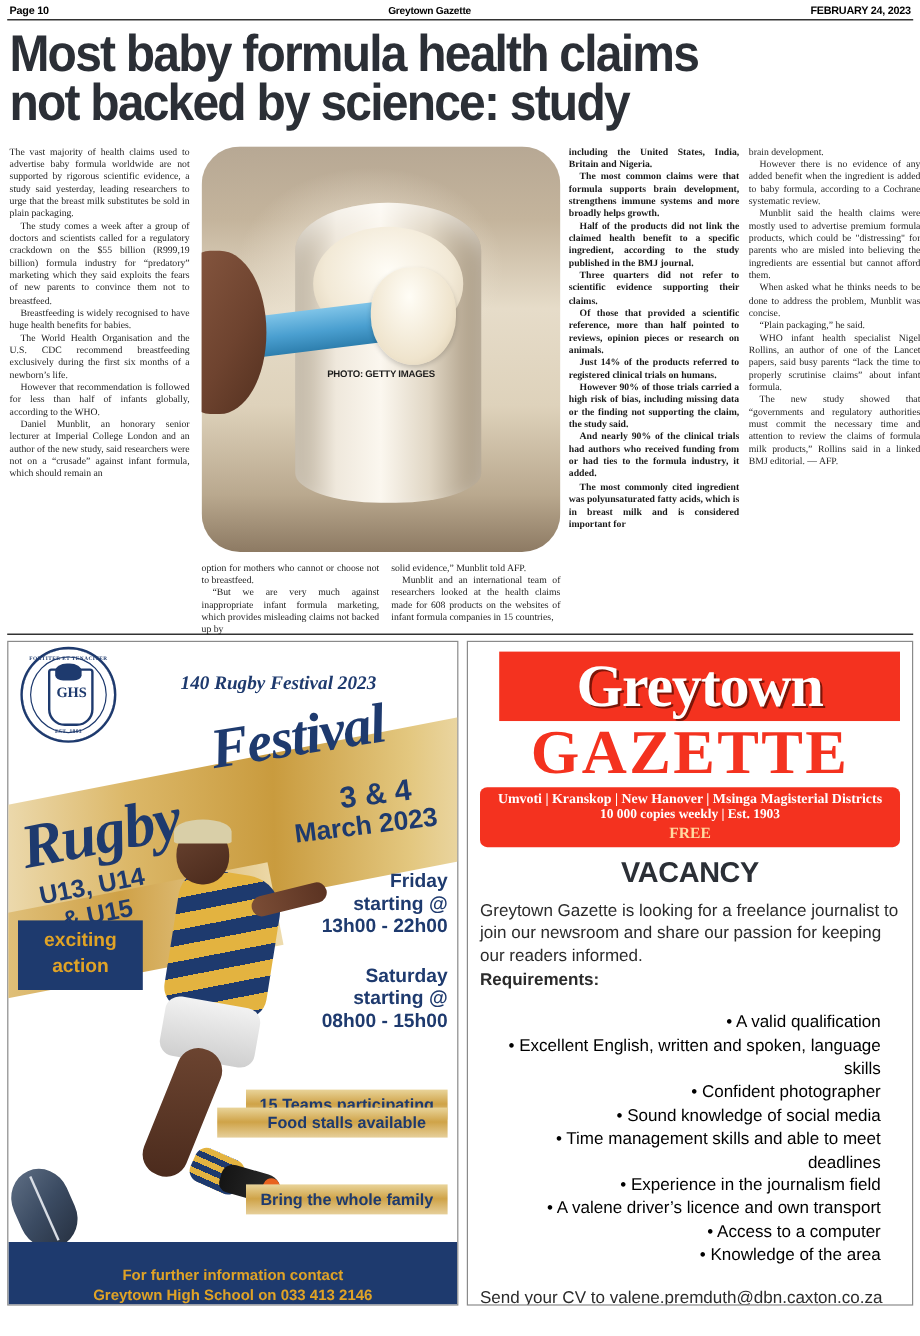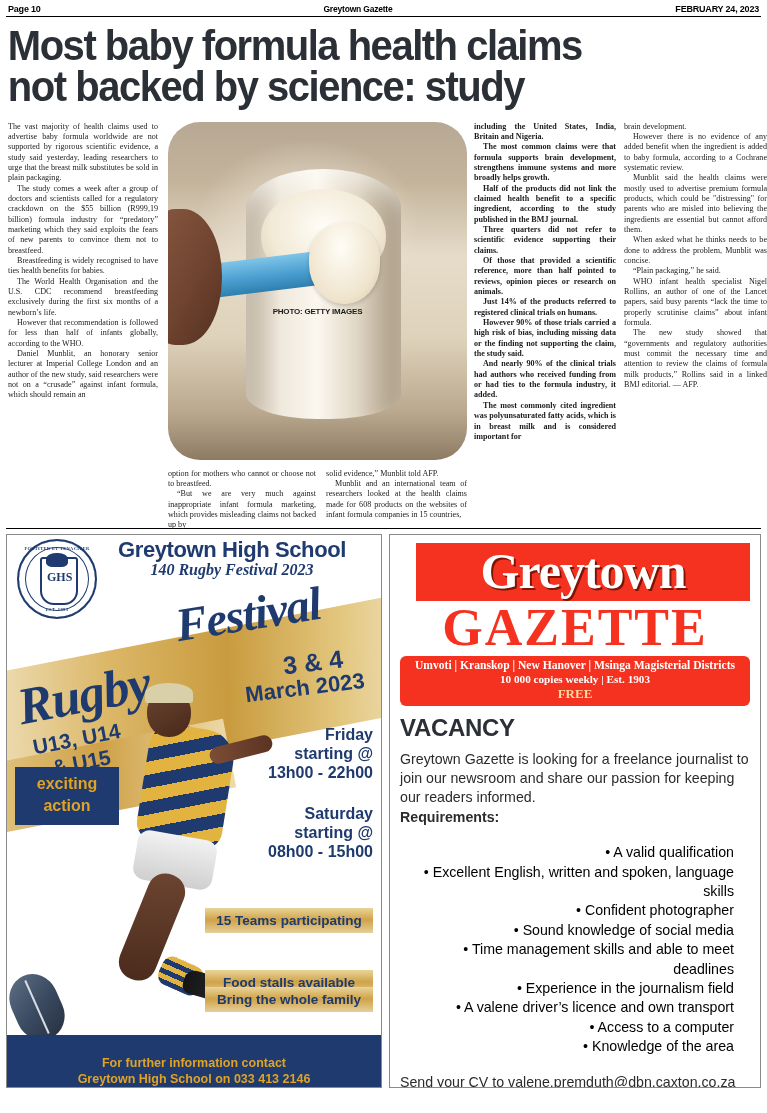--- a/index.html
+++ b/index.html
@@ -257,21 +257,21 @@
     line-height:19px;color:#1e3a6e;
   }
   .rug .times .gap{display:block;height:22px;}
   .rug .bar{
     position:absolute;right:8px;width:168px;
     background:linear-gradient(180deg,#e9d49a 0%,#cfa348 48%,#e6cf9a 100%);
     color:#1e3a6e;font-family:"Liberation Sans",sans-serif;font-weight:bold;
     font-size:13.5px;text-align:center;padding:5px 0;
   }
   .rug .bar1{top:373px;}
-  .rug .bar2{top:435px;}
+  .rug .bar2{top:388px;padding-left:24px;}
   .rug .bar3{top:452px;}
   .rug .footer{
     position:absolute;left:0;right:0;bottom:0;height:52px;background:#1e3a6e;
     display:flex;flex-direction:column;align-items:center;justify-content:flex-end;
     font-family:"Liberation Sans",sans-serif;font-weight:bold;font-size:12.5px;
     line-height:16px;color:#e0a326;text-align:center;
   }
 
   
   .gz{position:absolute;inset:0;padding:8px 10px;box-sizing:border-box;
@@ -291,21 +291,21 @@
     -webkit-text-stroke:0px;
   }
   .gz .strap{
     background:#f4321f;color:#fff;text-align:center;border-radius:6px;
     padding:3px 0 4px 0;margin-top:1px;
   }
   .gz .strap .l1{font-family:"Liberation Serif",serif;font-weight:bold;font-size:11.6px;}
   .gz .strap .l2{font-family:"Liberation Serif",serif;font-weight:bold;font-size:11.2px;margin-top:1px;}
   .gz .strap .l3{font-family:"Liberation Serif",serif;font-weight:bold;font-size:13px;color:#ffd9a0;margin-top:1px;}
   .gz .vac{
-    text-align:left;font-weight:bold;font-size:24px;color:#2b2f36;
+    text-align:center;font-weight:bold;font-size:24px;color:#2b2f36;
     margin:8px 0 8px 0;letter-spacing:-0.3px;
   }
   .gz .body{font-size:14.2px;line-height:19.4px;color:#2b2b2b;}
   .gz .req{font-weight:bold;}
   .gz ul{list-style:none;margin:16px;padding:0;text-align:right;}
   .gz li{font-size:14.2px;line-height:19.4px;}
   .gz li:before{content:"• ";}
   .gz .send{font-size:14.2px;line-height:19.4px;color:#2b2b2b;margin-top:13px;}
 </style>
 </head>
@@ -331,21 +331,21 @@
       <div class="powder"></div>
       <div class="scoop"></div>
       <div class="scoop-head"></div>
       <div class="hand"></div>
       <div class="caption">PHOTO: GETTY IMAGES</div>
     </div>
 
     <div class="col" id="col1">
       <p class="first">The vast majority of health claims used to advertise baby formula worldwide are not supported by rigorous scientific evidence, a study said yesterday, leading researchers to urge that the breast milk substitutes be sold in plain packaging.</p>
       <p>The study comes a week after a group of doctors and scientists called for a regulatory crackdown on the $55 billion (R999,19 billion) formula industry for “predatory” marketing which they said exploits the fears of new parents to convince them not to breastfeed.</p>
-      <p>Breastfeeding is widely recognised to have ties health benefits for babies.</p>
+      <p>Breastfeeding is widely recognised to have huge health benefits for babies.</p>
       <p>The World Health Organisation and the U.S. CDC recommend breastfeeding exclusively during the first six months of a newborn’s life.</p>
       <p>However that recommendation is followed for less than half of infants globally, according to the WHO.</p>
       <p>Daniel Munblit, an honorary senior lecturer at Imperial College London and an author of the new study, said researchers were not on a “crusade” against infant formula, which should remain an</p>
     </div>
 
     <div class="col" id="col2">
       <p class="first">option for mothers who cannot or choose not to breastfeed.</p>
       <p>“But we are very much against inappropriate infant formula marketing, which provides misleading claims not backed up by</p>
     </div>
 
@@ -387,21 +387,20 @@
         <div class="band-gold2"></div>
 
         <div class="crest">
           <div class="motto">FORTITER ET TENACITER</div>
           <div class="shield"></div>
           <div class="ele"></div>
           <div class="ghs">GHS</div>
           <div class="est">EST. 1893</div>
         </div>
 
-        <div class="school">Greytown High School</div>
         <div class="sub">140 Rugby Festival 2023</div>
 
         <div class="festival">Festival</div>
         <div class="rugbyword">Rugby</div>
 
         <div class="dates">3 &amp; 4</div>
         <div class="month">March 2023</div>
 
         <div class="ages">
           <span>U13, U14</span><br>

